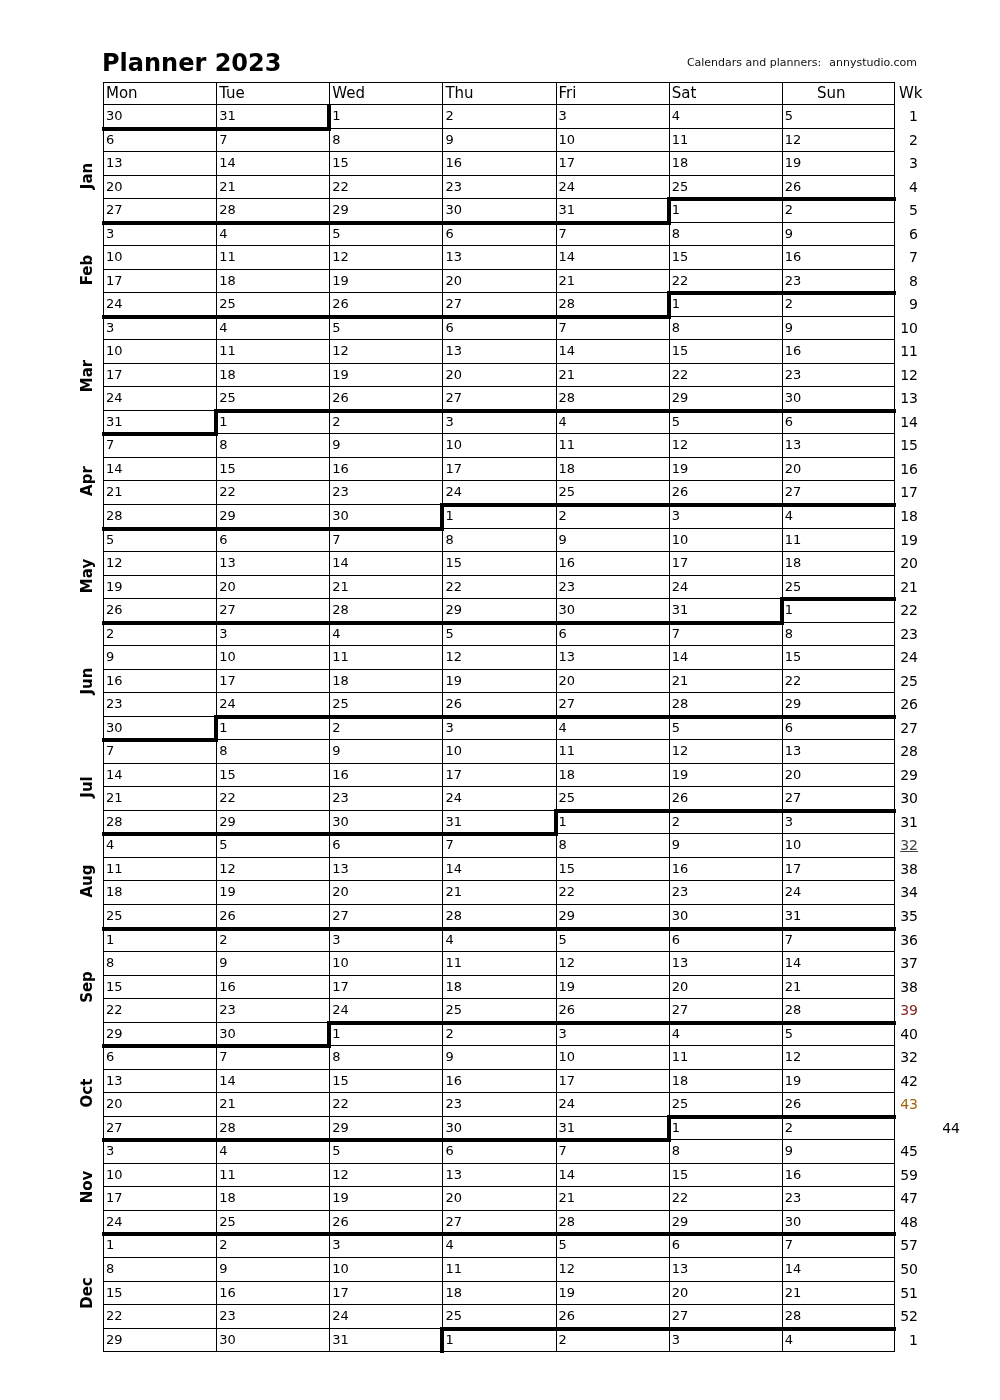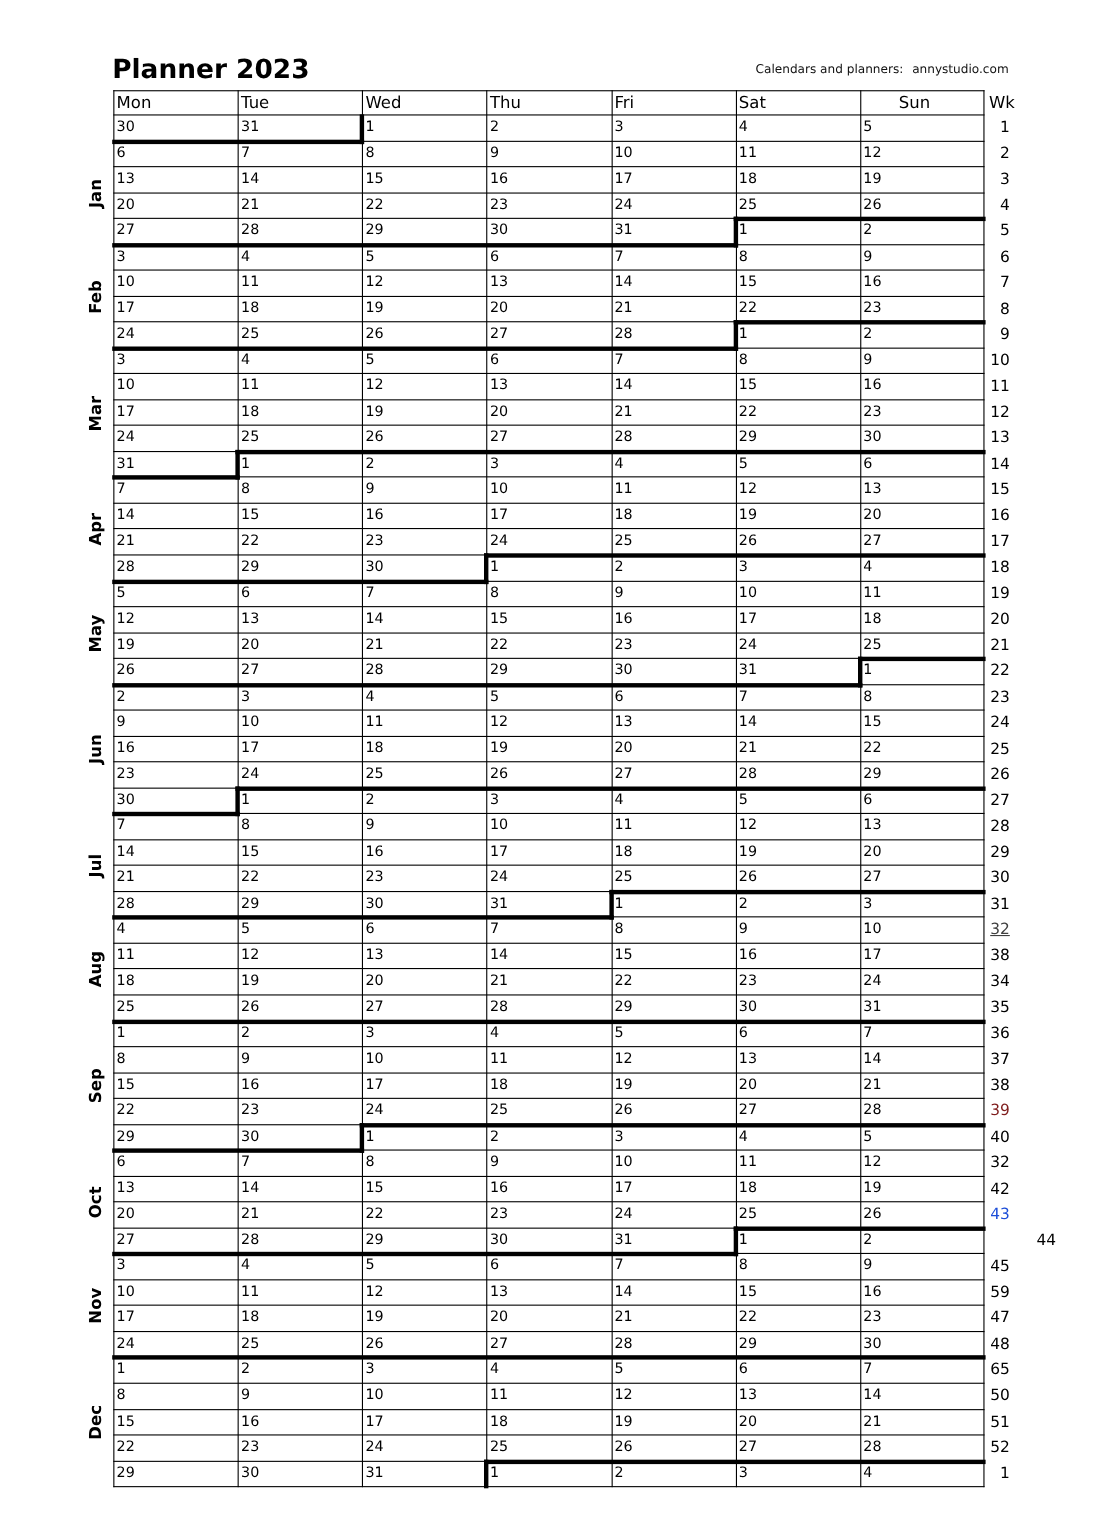--- a/index.html
+++ b/index.html
@@ -466,21 +466,21 @@
       <div class="cell" style="left: 565.714px; top: 987.73px; width: 113.143px; height: 23.53px; color: rgb(0, 0, 0);">18</div>
       <div class="cell" style="left: 678.857px; top: 987.73px; width: 113.143px; height: 23.53px; color: rgb(0, 0, 0);">19</div>
       <div class="wknum" style="left: 793px; top: 987.73px; width: 22px; height: 23.53px; color: rgb(0, 0, 0);">42</div>
       <div class="cell" style="left: 0px; top: 1011.26px; width: 113.143px; height: 23.53px; color: rgb(0, 0, 0);">20</div>
       <div class="cell" style="left: 113.143px; top: 1011.26px; width: 113.143px; height: 23.53px; color: rgb(0, 0, 0);">21</div>
       <div class="cell" style="left: 226.286px; top: 1011.26px; width: 113.143px; height: 23.53px; color: rgb(0, 0, 0);">22</div>
       <div class="cell" style="left: 339.429px; top: 1011.26px; width: 113.143px; height: 23.53px; color: rgb(0, 0, 0);">23</div>
       <div class="cell" style="left: 452.571px; top: 1011.26px; width: 113.143px; height: 23.53px; color: rgb(0, 0, 0);">24</div>
       <div class="cell" style="left: 565.714px; top: 1011.26px; width: 113.143px; height: 23.53px; color: rgb(0, 0, 0);">25</div>
       <div class="cell" style="left: 678.857px; top: 1011.26px; width: 113.143px; height: 23.53px; color: rgb(0, 0, 0);">26</div>
-      <div class="wknum" style="left: 793px; top: 1011.26px; width: 22px; height: 23.53px; color: #1d4ed8;">43</div>
+      <div class="wknum" style="left: 793px; top: 1011.26px; width: 22px; height: 23.53px; color: #a16207;">43</div>
       <div class="cell" style="left: 0px; top: 1034.79px; width: 113.143px; height: 23.53px; color: rgb(0, 0, 0);">27</div>
       <div class="cell" style="left: 113.143px; top: 1034.79px; width: 113.143px; height: 23.53px; color: rgb(0, 0, 0);">28</div>
       <div class="cell" style="left: 226.286px; top: 1034.79px; width: 113.143px; height: 23.53px; color: rgb(0, 0, 0);">29</div>
       <div class="cell" style="left: 339.429px; top: 1034.79px; width: 113.143px; height: 23.53px; color: rgb(0, 0, 0);">30</div>
       <div class="cell" style="left: 452.571px; top: 1034.79px; width: 113.143px; height: 23.53px; color: rgb(0, 0, 0);">31</div>
       <div class="cell" style="left: 565.714px; top: 1034.79px; width: 113.143px; height: 23.53px; color: rgb(0, 0, 0);">1</div>
       <div class="cell" style="left: 678.857px; top: 1034.79px; width: 113.143px; height: 23.53px; color: rgb(0, 0, 0);">2</div>
       <div class="wknum" style="left: 793px; top: 1034.79px; width: 22px; height: 23.53px; color: rgb(0, 0, 0); margin-left: 42px;">44</div>
       <div class="cell" style="left: 0px; top: 1058.32px; width: 113.143px; height: 23.53px; color: rgb(0, 0, 0);">3</div>
       <div class="cell" style="left: 113.143px; top: 1058.32px; width: 113.143px; height: 23.53px; color: rgb(0, 0, 0);">4</div>
@@ -514,21 +514,21 @@
       <div class="cell" style="left: 565.714px; top: 1128.91px; width: 113.143px; height: 23.53px; color: rgb(0, 0, 0);">29</div>
       <div class="cell" style="left: 678.857px; top: 1128.91px; width: 113.143px; height: 23.53px; color: rgb(0, 0, 0);">30</div>
       <div class="wknum" style="left: 793px; top: 1128.91px; width: 22px; height: 23.53px; color: rgb(0, 0, 0);">48</div>
       <div class="cell" style="left: 0px; top: 1152.44px; width: 113.143px; height: 23.53px; color: rgb(0, 0, 0);">1</div>
       <div class="cell" style="left: 113.143px; top: 1152.44px; width: 113.143px; height: 23.53px; color: rgb(0, 0, 0);">2</div>
       <div class="cell" style="left: 226.286px; top: 1152.44px; width: 113.143px; height: 23.53px; color: rgb(0, 0, 0);">3</div>
       <div class="cell" style="left: 339.429px; top: 1152.44px; width: 113.143px; height: 23.53px; color: rgb(0, 0, 0);">4</div>
       <div class="cell" style="left: 452.571px; top: 1152.44px; width: 113.143px; height: 23.53px; color: rgb(0, 0, 0);">5</div>
       <div class="cell" style="left: 565.714px; top: 1152.44px; width: 113.143px; height: 23.53px; color: rgb(0, 0, 0);">6</div>
       <div class="cell" style="left: 678.857px; top: 1152.44px; width: 113.143px; height: 23.53px; color: rgb(0, 0, 0);">7</div>
-      <div class="wknum" style="left: 793px; top: 1152.44px; width: 22px; height: 23.53px; color: rgb(0, 0, 0);">65</div>
+      <div class="wknum" style="left: 793px; top: 1152.44px; width: 22px; height: 23.53px; color: rgb(0, 0, 0);">57</div>
       <div class="cell" style="left: 0px; top: 1175.97px; width: 113.143px; height: 23.53px; color: rgb(0, 0, 0);">8</div>
       <div class="cell" style="left: 113.143px; top: 1175.97px; width: 113.143px; height: 23.53px; color: rgb(0, 0, 0);">9</div>
       <div class="cell" style="left: 226.286px; top: 1175.97px; width: 113.143px; height: 23.53px; color: rgb(0, 0, 0);">10</div>
       <div class="cell" style="left: 339.429px; top: 1175.97px; width: 113.143px; height: 23.53px; color: rgb(0, 0, 0);">11</div>
       <div class="cell" style="left: 452.571px; top: 1175.97px; width: 113.143px; height: 23.53px; color: rgb(0, 0, 0);">12</div>
       <div class="cell" style="left: 565.714px; top: 1175.97px; width: 113.143px; height: 23.53px; color: rgb(0, 0, 0);">13</div>
       <div class="cell" style="left: 678.857px; top: 1175.97px; width: 113.143px; height: 23.53px; color: rgb(0, 0, 0);">14</div>
       <div class="wknum" style="left: 793px; top: 1175.97px; width: 22px; height: 23.53px; color: rgb(0, 0, 0);">50</div>
       <div class="cell" style="left: 0px; top: 1199.5px; width: 113.143px; height: 23.53px; color: rgb(0, 0, 0);">15</div>
       <div class="cell" style="left: 113.143px; top: 1199.5px; width: 113.143px; height: 23.53px; color: rgb(0, 0, 0);">16</div>

